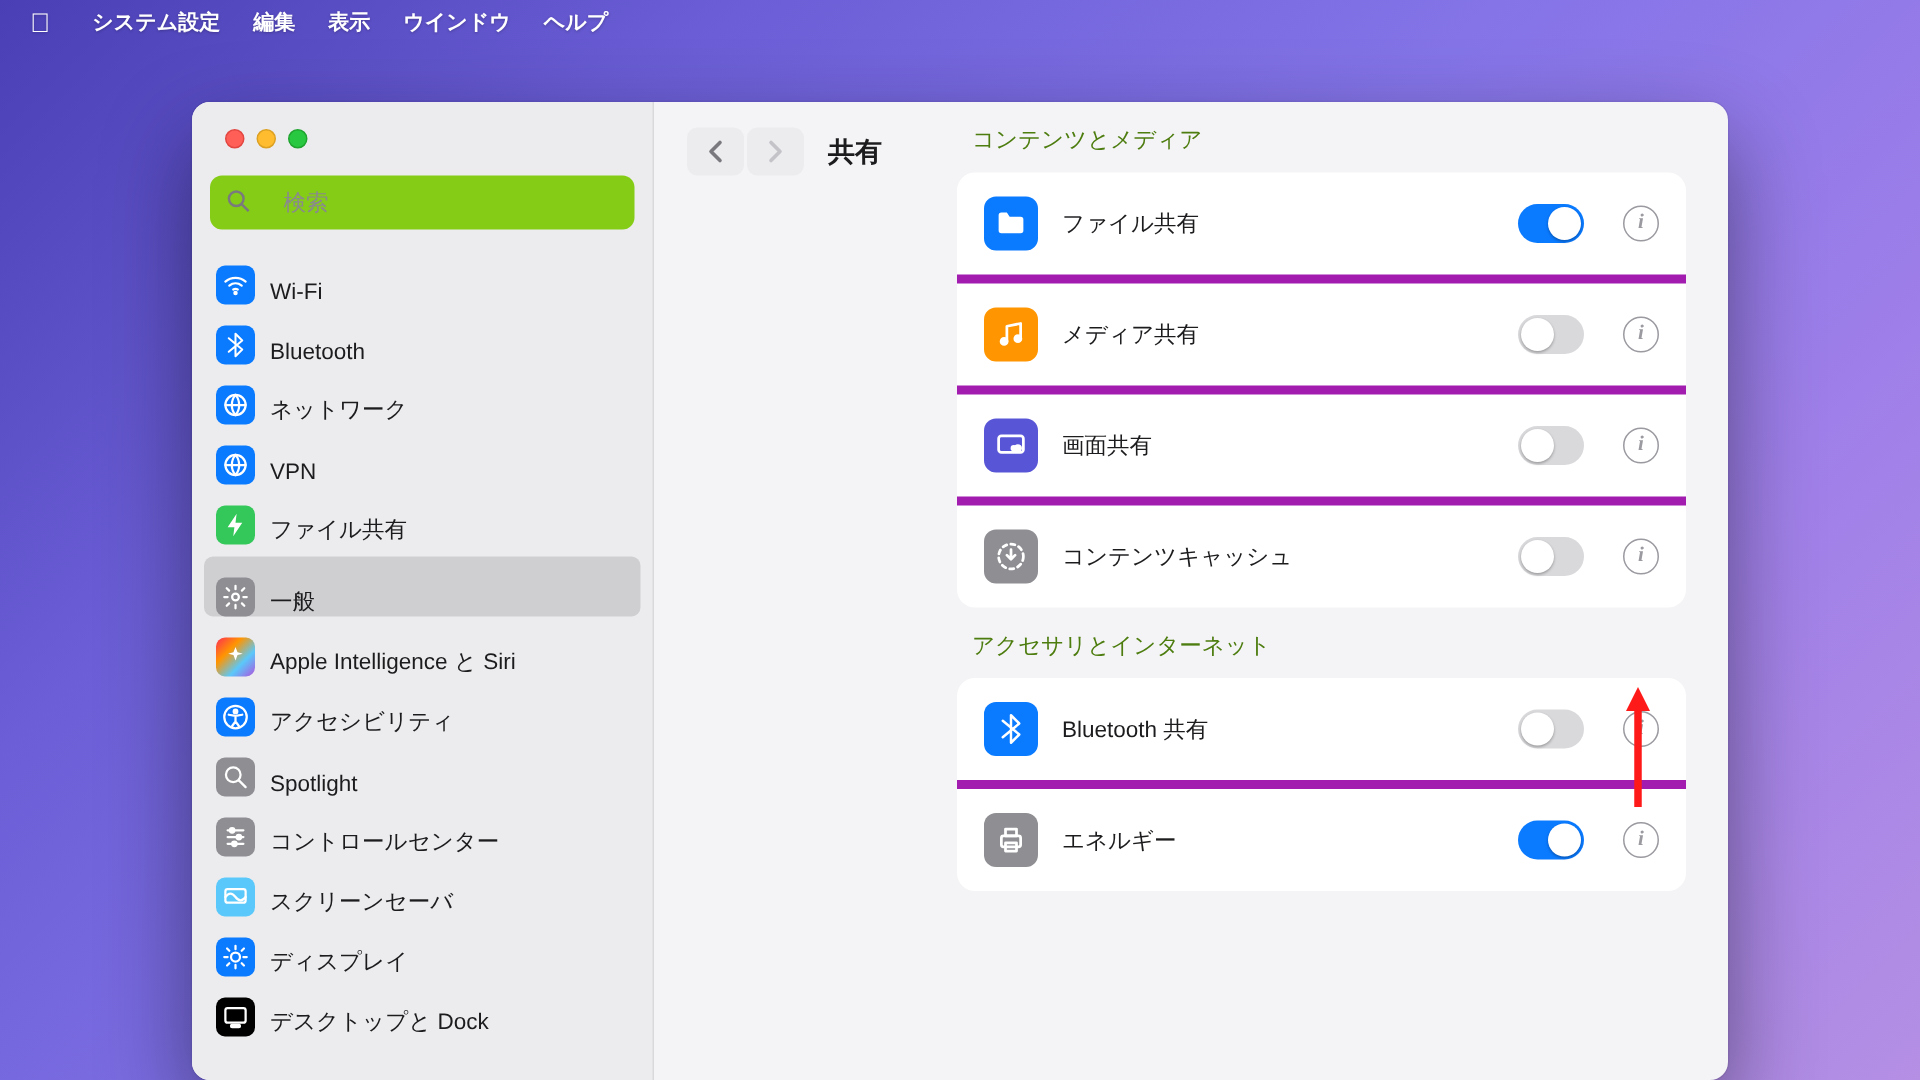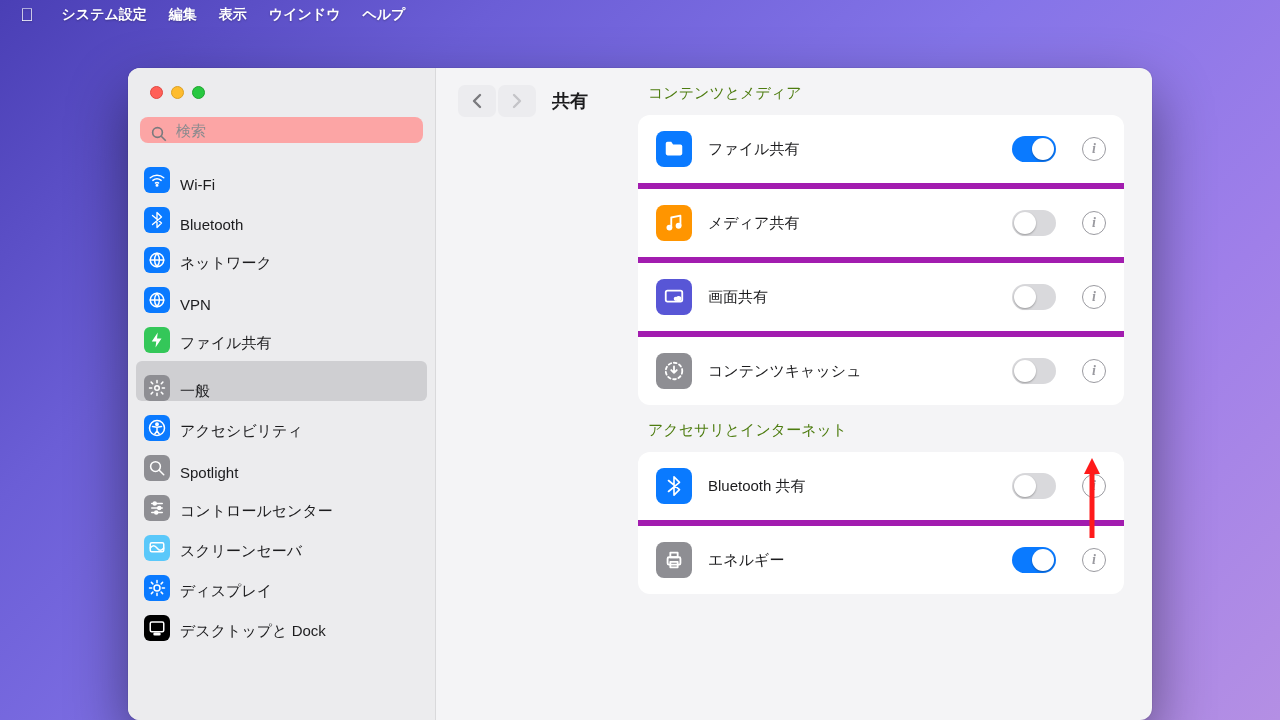--- a/index.html
+++ b/index.html
@@ -38,23 +38,23 @@
     overflow: hidden;
   }
   .traffic { display: flex; gap: 8px; padding: 18px 0 0 22px; }
   .traffic div { width: 13px; height: 13px; border-radius: 50%; }
   .t-close   { background: #ff5f57; border:1px solid #e24640; }
   .t-min     { background: #febc2e; border:1px solid #dca022; }
   .t-max     { background: #28c840; border:1px solid #1fa52f; }
 
   .search-wrap { padding: 18px 12px 10px 12px; }
   .search {
-    width: 100%; height: 26px;
-    background: #fca5a5; border: none; border-radius: 8px;
-    padding: 0 12px 0 36px; font-size: 15px; color: #555; outline: none;
+    width: 100%; height: 36px;
+    background: #84cc16; border: none; border-radius: 8px;
+    padding: 0 12px 0 49px; font-size: 15px; color: #555; outline: none;
   }
   .search-wrap { position: relative; }
   .search-icon {
     position: absolute; left: 22px; top: 26px; width: 18px; height: 18px;
     color: #7a7a7e;
   }
   .search::placeholder { color: #8a8a8e; }
 
   .side-list { flex: 1; overflow-y: auto; padding: 0 8px 0 8px; }
   .side-item {
@@ -219,20 +219,30 @@
             <svg viewBox="0 0 24 24" width="18" height="18" fill="none" stroke="currentColor" stroke-width="2" stroke-linecap="round" stroke-linejoin="round">
               <g>
                 <circle cx="12" cy="12" r="3"></circle>
                 <path d="M12 2v3M12 19v3M4.2 4.2l2.1 2.1M17.7 17.7l2.1 2.1M2 12h3M19 12h3M4.2 19.8l2.1-2.1M17.7 6.3l2.1-2.1"></path>
               </g>
             </svg>
           </div>
           <span>一般</span>
         </div>
         <div class="side-item">
+          <div class="side-icon" style="background: linear-gradient(135deg, rgb(255, 45, 85), rgb(255, 149, 0), rgb(90, 200, 250), rgb(175, 82, 222));">
+            <svg viewBox="0 0 24 24" width="18" height="18" fill="none" stroke="currentColor" stroke-width="2" stroke-linecap="round" stroke-linejoin="round">
+              <g>
+                <path d="M12 3l1.8 4.7L18.5 9l-4.7 1.3L12 15l-1.8-4.7L5.5 9l4.7-1.3z" fill="currentColor" stroke="none"></path>
+              </g>
+            </svg>
+          </div>
+          <span>Apple Intelligence と Siri</span>
+        </div>
+        <div class="side-item">
           <div class="side-icon" style="background: rgb(10, 122, 255);">
             <svg viewBox="0 0 24 24" width="18" height="18" fill="none" stroke="currentColor" stroke-width="2" stroke-linecap="round" stroke-linejoin="round">
               <g>
                 <circle cx="12" cy="12" r="10"></circle>
                 <circle cx="12" cy="7" r="1.6" fill="currentColor"></circle>
                 <path d="M6 10l6 1 6-1M12 11v5m-3 4 3-4 3 4"></path>
               </g>
             </svg>
           </div>
           <span>アクセシビリティ</span>

